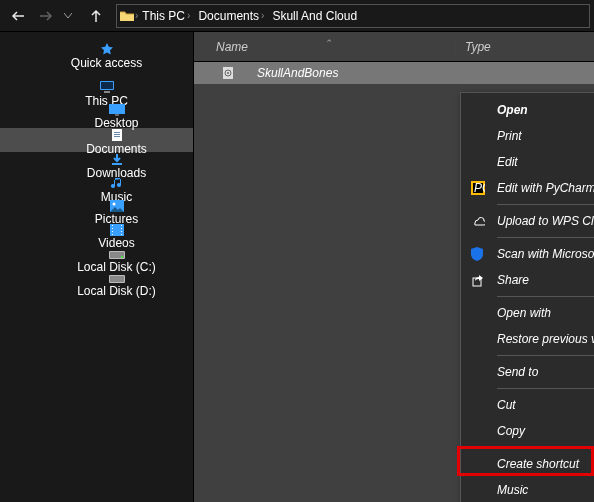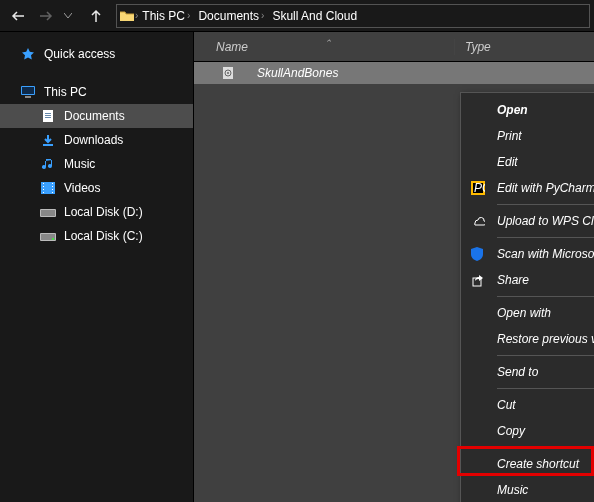--- a/index.html
+++ b/index.html
@@ -7,21 +7,21 @@
     .toolbar { height: 32px; background: #191919; display: flex; align-items: center; padding: 0 4px; border-bottom: 1px solid #000; }
     .nav-btn { width: 28px; height: 28px; display: flex; align-items: center; justify-content: center; color: #fff; opacity: 0.9; }
     .nav-btn.dim { opacity: 0.5; }
     .chev-down { font-size: 9px; margin-left: -6px; }
     .addr-wrap { flex: 1; margin-left: 6px; }
     .addr { display: flex; align-items: center; height: 24px; background: #191919; border: 1px solid #535353; padding: 0 2px; }
     .addr-seg { display: flex; align-items: center; gap: 2px; color: #fff; padding: 0 4px; height: 100%; }
     .addr-glyph { font-size: 10px; color: #888; }
     .main { display: flex; height: calc(100% - 32px); }
     .sidebar { width: 194px; background: #191919; border-right: 1px solid #000; padding-top: 10px; }
-    .side-item { display: flex; align-items: center; height: 24px; padding-left: 20px; gap: 8px; color: #fff; }
+    .side-item { display: flex; align-items: center; height: 24px; padding-left: 20px; gap: 0; color: #fff; flex-direction: column; }
     .side-item.indent { padding-left: 40px; }
     .side-item.selected { background: #4d4d4d; }
     .side-spacer { height: 14px; }
     .ico { width: 16px; height: 16px; display: inline-flex; align-items: center; justify-content: center; }
     .content { flex: 1; background: #404040; position: relative; font-style: italic; }
     .cols { display: flex; height: 30px; align-items: center; border-bottom: 1px solid #000; color: #ccc; }
     .col-name { width: 260px; padding-left: 22px; position: relative; }
     .col-type { padding-left: 10px; }
     .col-sep { width: 1px; height: 16px; background: #444; }
     .row { display: flex; align-items: center; height: 22px; background: #777; color: #fff; }
@@ -100,20 +100,29 @@
     <div class="side-item">
       <span class="ico">
           <svg width="16" height="14" viewBox="0 0 16 14">
             <rect x="1" y="1" width="14" height="9" rx="1" fill="#3aa0ff"></rect>
             <rect x="2" y="2" width="12" height="7" fill="#0e2a4a"></rect>
             <rect x="5" y="11" width="6" height="2" fill="#888"></rect>
           </svg>
         </span>
       <span>This PC</span>
     </div>
+    <div class="side-item indent">
+        <span class="ico">
+          <svg width="16" height="12" viewBox="0 0 16 12">
+            <rect width="16" height="10" fill="#3aa0ff"></rect>
+            <rect x="6" y="10" width="4" height="2" fill="#666"></rect>
+          </svg>
+        </span>
+        <span>Desktop</span>
+      </div>
     <div class="side-item indent selected">
         <span class="ico">
           <svg width="14" height="14" viewBox="0 0 14 14">
             <rect x="2" y="1" width="10" height="12" fill="#fff"></rect>
             <rect x="4" y="4" width="6" height="1" fill="#68a"></rect>
             <rect x="4" y="6" width="6" height="1" fill="#68a"></rect>
             <rect x="4" y="8" width="6" height="1" fill="#68a"></rect>
           </svg>
         </span>
         <span>Documents</span>
@@ -127,20 +136,30 @@
         </span>
         <span>Downloads</span>
       </div>
     <div class="side-item indent">
         <span class="ico">
           <svg width="14" height="14" viewBox="0 0 14 14">
             <path d="M5 2v8a2 2 0 11-1-1.7V4l7-1v6a2 2 0 11-1-1.7V2z" fill="#3aa0ff"></path>
           </svg>
         </span>
         <span>Music</span>
+      </div>
+    <div class="side-item indent">
+        <span class="ico">
+          <svg width="14" height="12" viewBox="0 0 14 12">
+            <rect width="14" height="12" fill="#3aa0ff"></rect>
+            <circle cx="4" cy="4" r="1.5" fill="#fff"></circle>
+            <path d="M0 12l5-5 3 3 2-2 4 4z" fill="#1a5a8a"></path>
+          </svg>
+        </span>
+        <span>Pictures</span>
       </div>
     <div class="side-item indent">
         <span class="ico">
           <svg width="14" height="12" viewBox="0 0 14 12">
             <rect width="14" height="12" fill="#3aa0ff"></rect>
             <rect x="2" y="1" width="1" height="1" fill="#fff"></rect>
             <rect x="2" y="4" width="1" height="1" fill="#fff"></rect>
             <rect x="2" y="7" width="1" height="1" fill="#fff"></rect>
             <rect x="2" y="10" width="1" height="1" fill="#fff"></rect>
             <rect x="11" y="1" width="1" height="1" fill="#fff"></rect>
@@ -149,33 +168,33 @@
             <rect x="11" y="10" width="1" height="1" fill="#fff"></rect>
           </svg>
         </span>
         <span>Videos</span>
       </div>
     <div class="side-item indent">
         <span class="ico">
           <svg width="16" height="12" viewBox="0 0 16 12">
             <rect x="0" y="3" width="16" height="8" rx="1" fill="#bbb"></rect>
             <rect x="1" y="4" width="14" height="6" fill="#888"></rect>
-          </svg>
-        </span>
-        <span>Local Disk (D:)</span>
+            <circle cx="13" cy="9" r="1" fill="#3f3"></circle>
+          </svg>
+        </span>
+        <span>Local Disk (C:)</span>
       </div>
     <div class="side-item indent">
         <span class="ico">
           <svg width="16" height="12" viewBox="0 0 16 12">
             <rect x="0" y="3" width="16" height="8" rx="1" fill="#bbb"></rect>
             <rect x="1" y="4" width="14" height="6" fill="#888"></rect>
-            <circle cx="13" cy="9" r="1" fill="#3f3"></circle>
-          </svg>
-        </span>
-        <span>Local Disk (C:)</span>
+          </svg>
+        </span>
+        <span>Local Disk (D:)</span>
       </div>
 
     <div class="side-spacer"></div>
 
   </div>
 
   <div class="content">
     <div class="cols">
       <div class="col-name">
         <span>Name</span>

